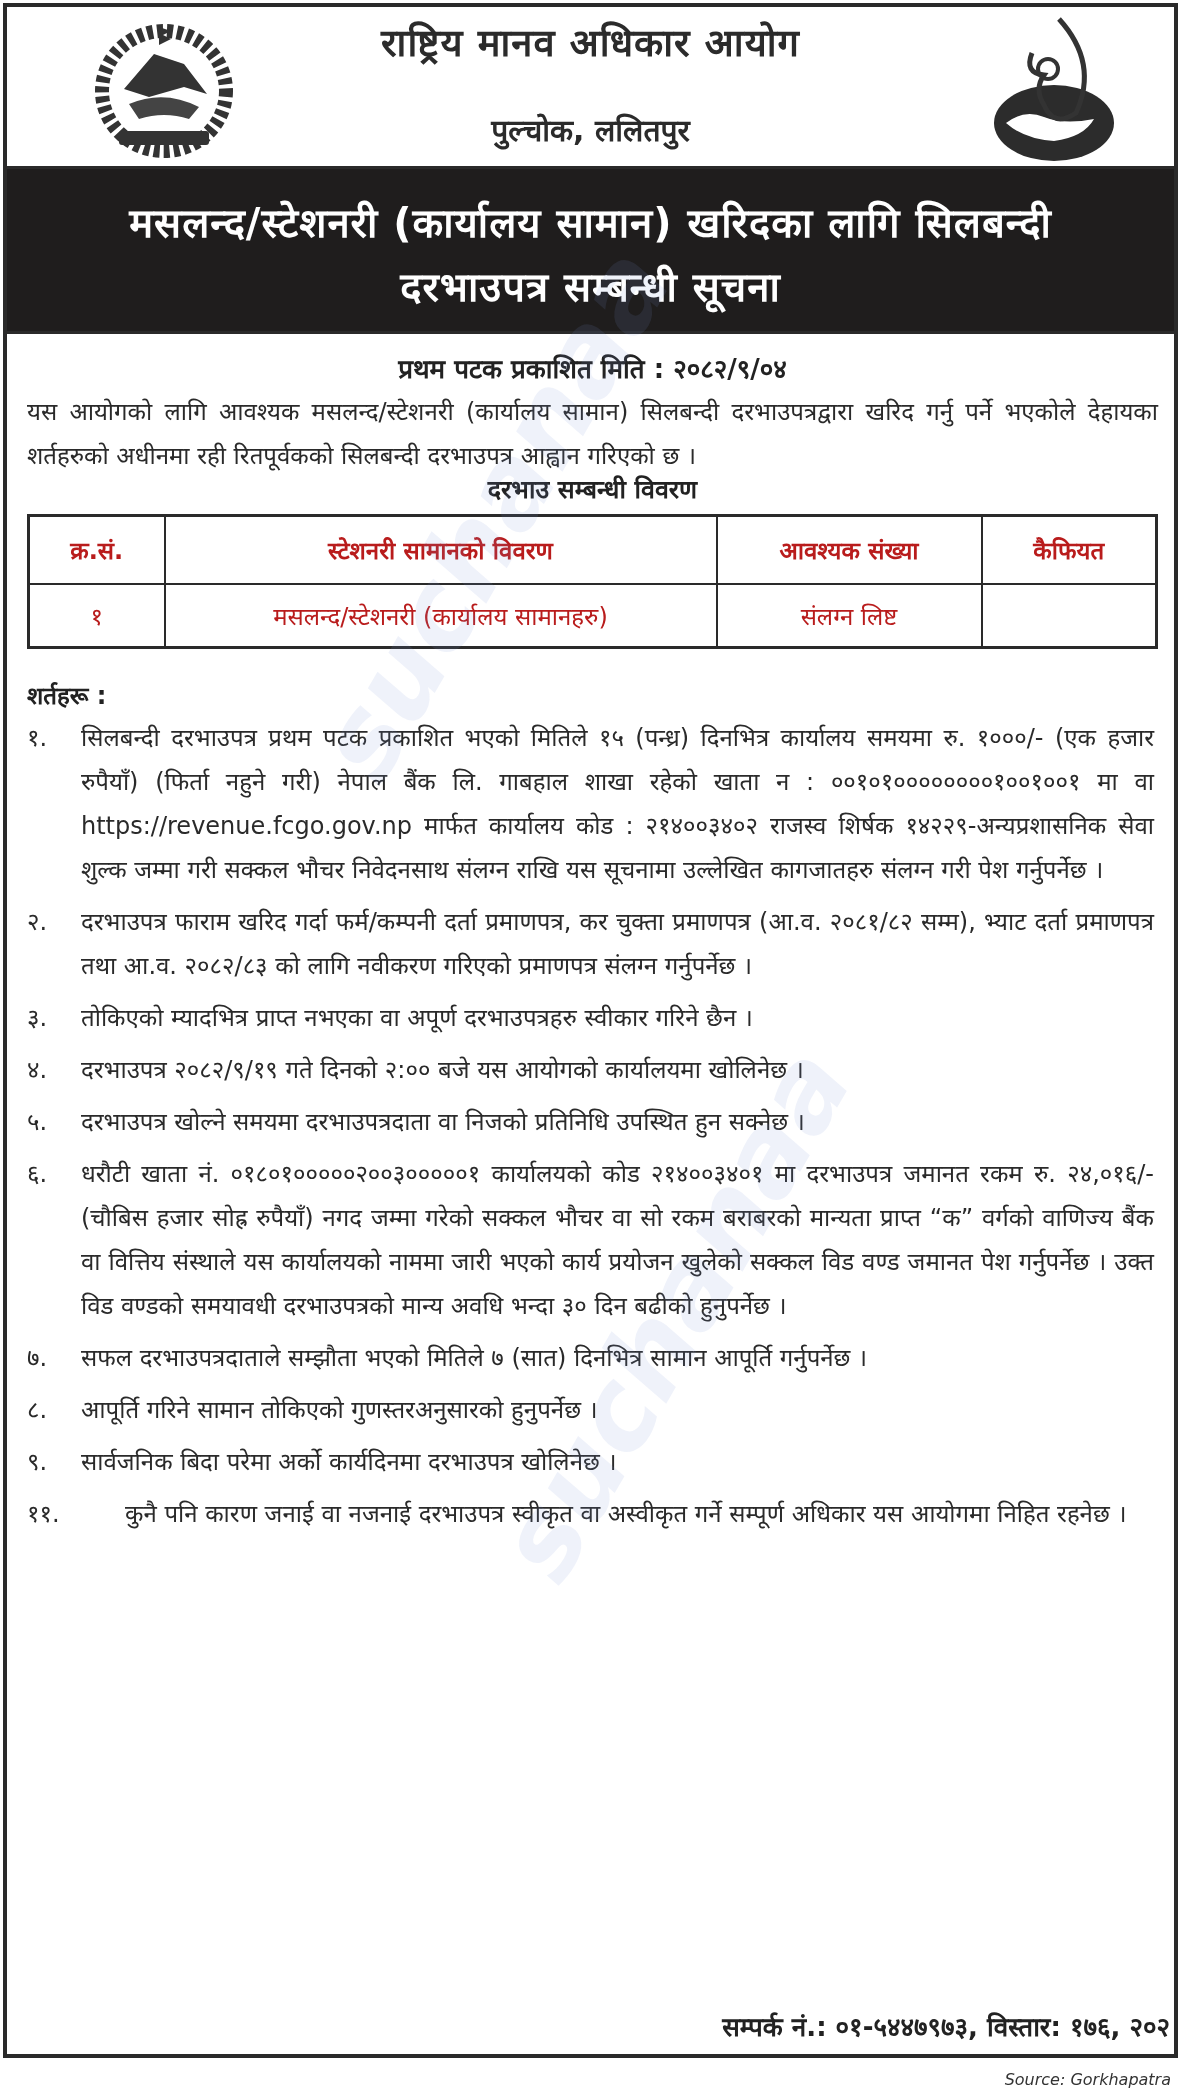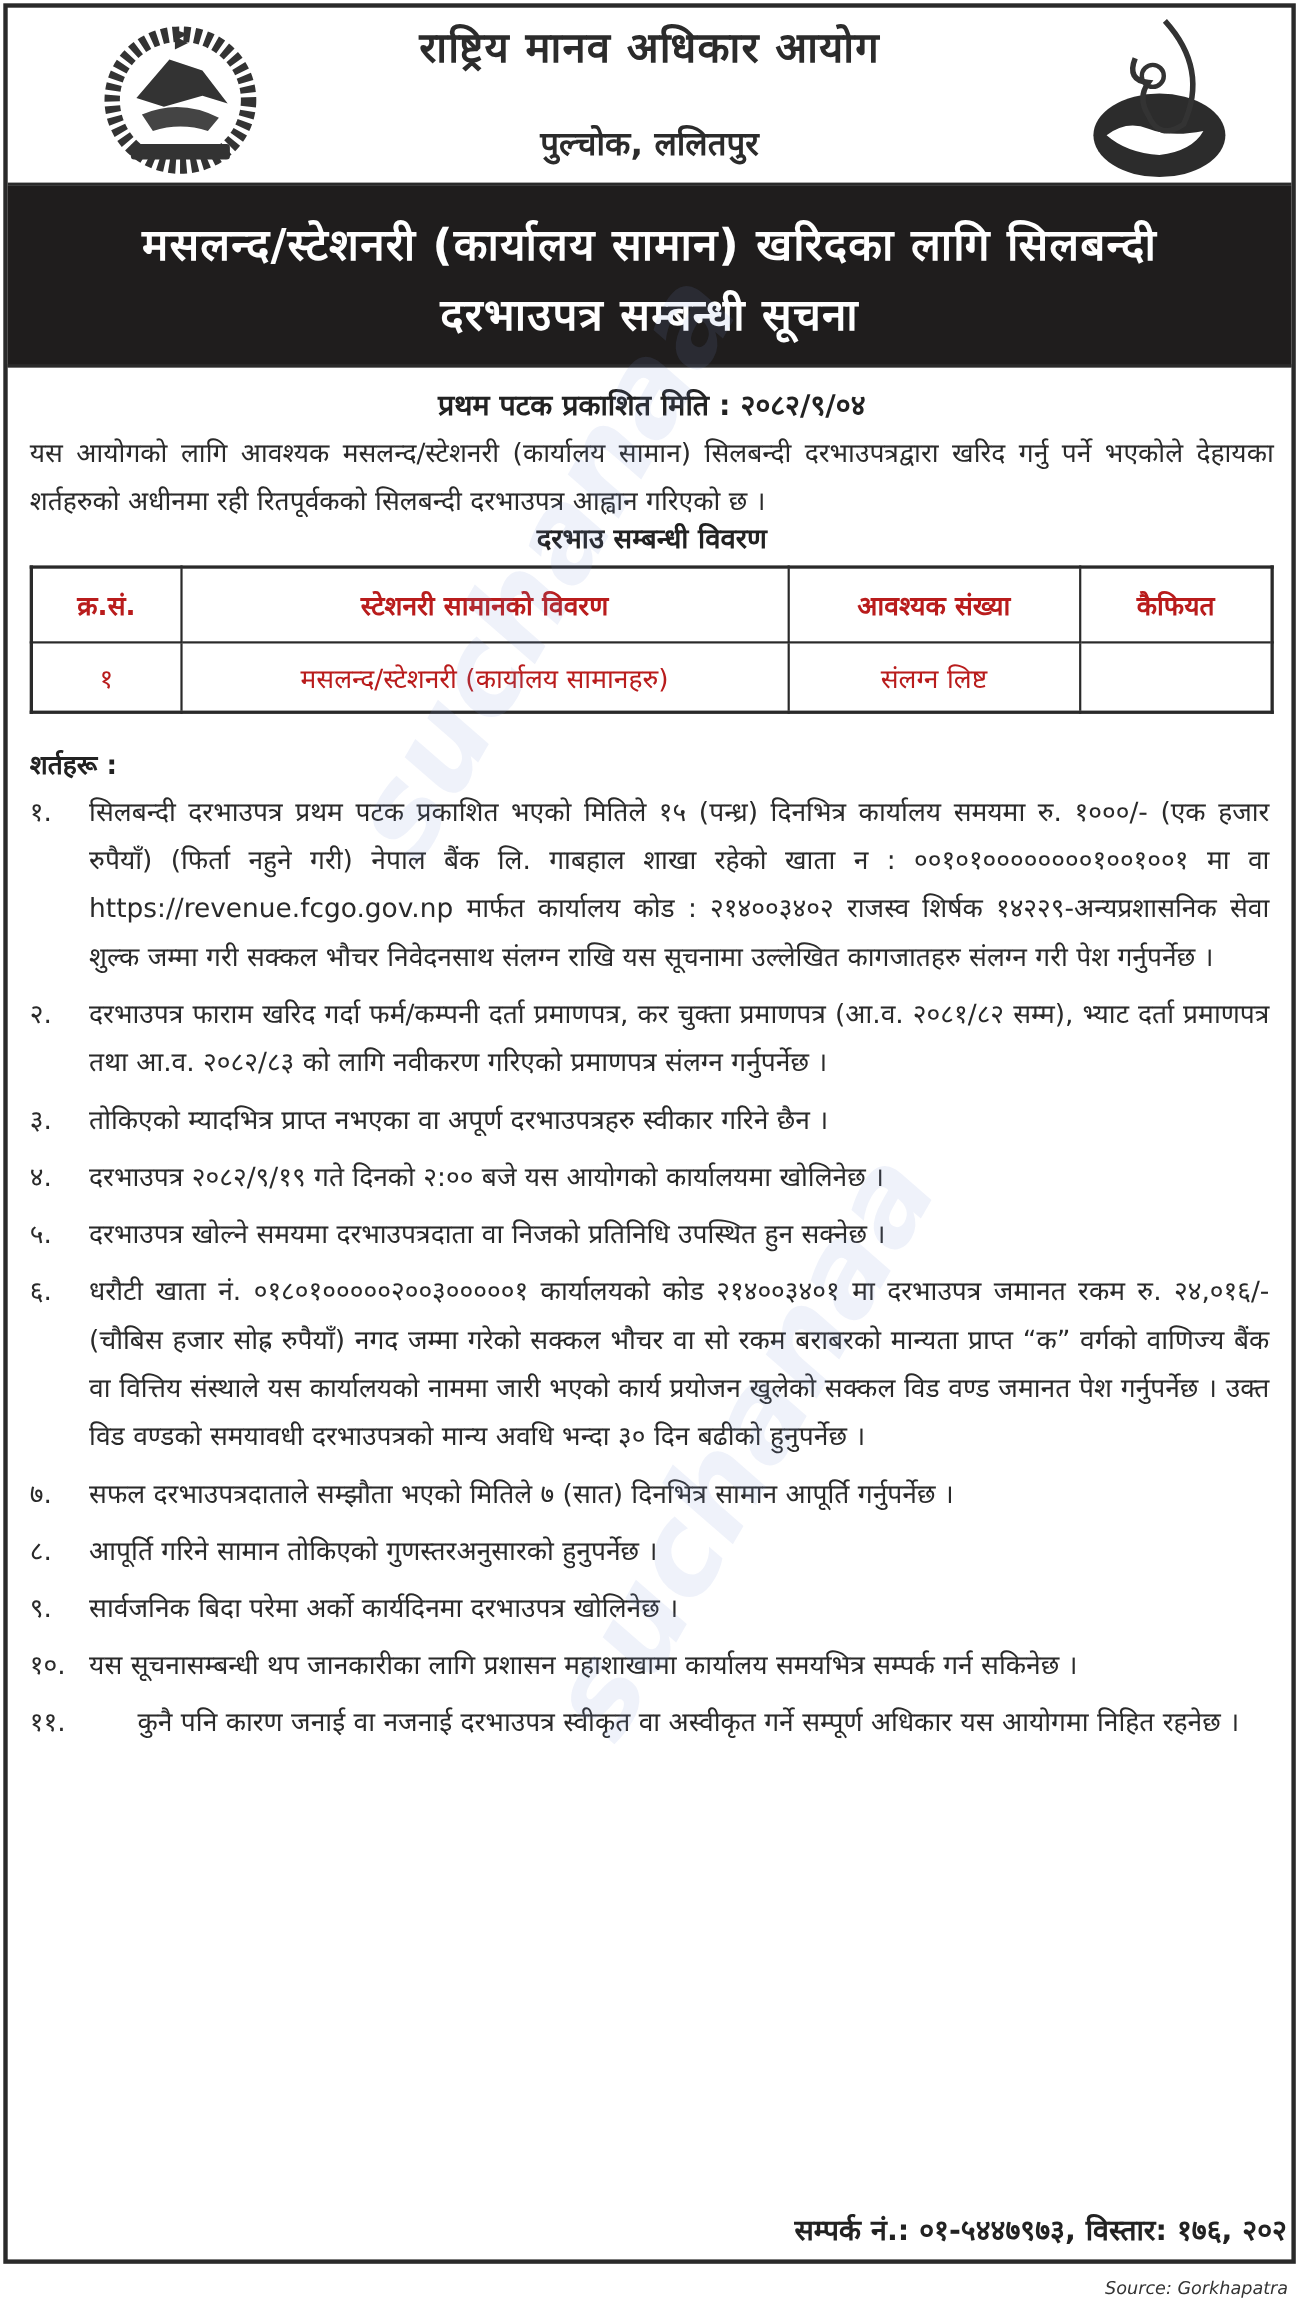--- a/index.html
+++ b/index.html
@@ -170,24 +170,20 @@
         <span class="cond-text">सफल दरभाउपत्रदाताले सम्झौता भएको मितिले ७ (सात) दिनभित्र सामान आपूर्ति गर्नुपर्नेछ ।</span>
       </li>
       <li class="cond-item">
         <span class="cond-num">८.</span>
         <span class="cond-text">आपूर्ति गरिने सामान तोकिएको गुणस्तरअनुसारको हुनुपर्नेछ ।</span>
       </li>
       <li class="cond-item">
         <span class="cond-num">९.</span>
         <span class="cond-text">सार्वजनिक बिदा परेमा अर्को कार्यदिनमा दरभाउपत्र खोलिनेछ ।</span>
       </li>
-      <li class="cond-item">
-        <span class="cond-num">१०.</span>
-        <span class="cond-text">यस सूचनासम्बन्धी थप जानकारीका लागि प्रशासन महाशाखामा कार्यालय समयभित्र सम्पर्क गर्न सकिनेछ ।</span>
-      </li>
       <li class="cond-item contact-row">
         <span class="cond-num">११.</span>
         <span class="cond-text">कुनै पनि कारण जनाई वा नजनाई दरभाउपत्र स्वीकृत वा अस्वीकृत गर्ने सम्पूर्ण अधिकार यस आयोगमा निहित रहनेछ ।</span>
       </li>
     </ol>
   </div>
 
   <div class="contact">सम्पर्क नं.: ०१-५४४७९७३, विस्तार: १७६, २०२</div>
 </div>
 

